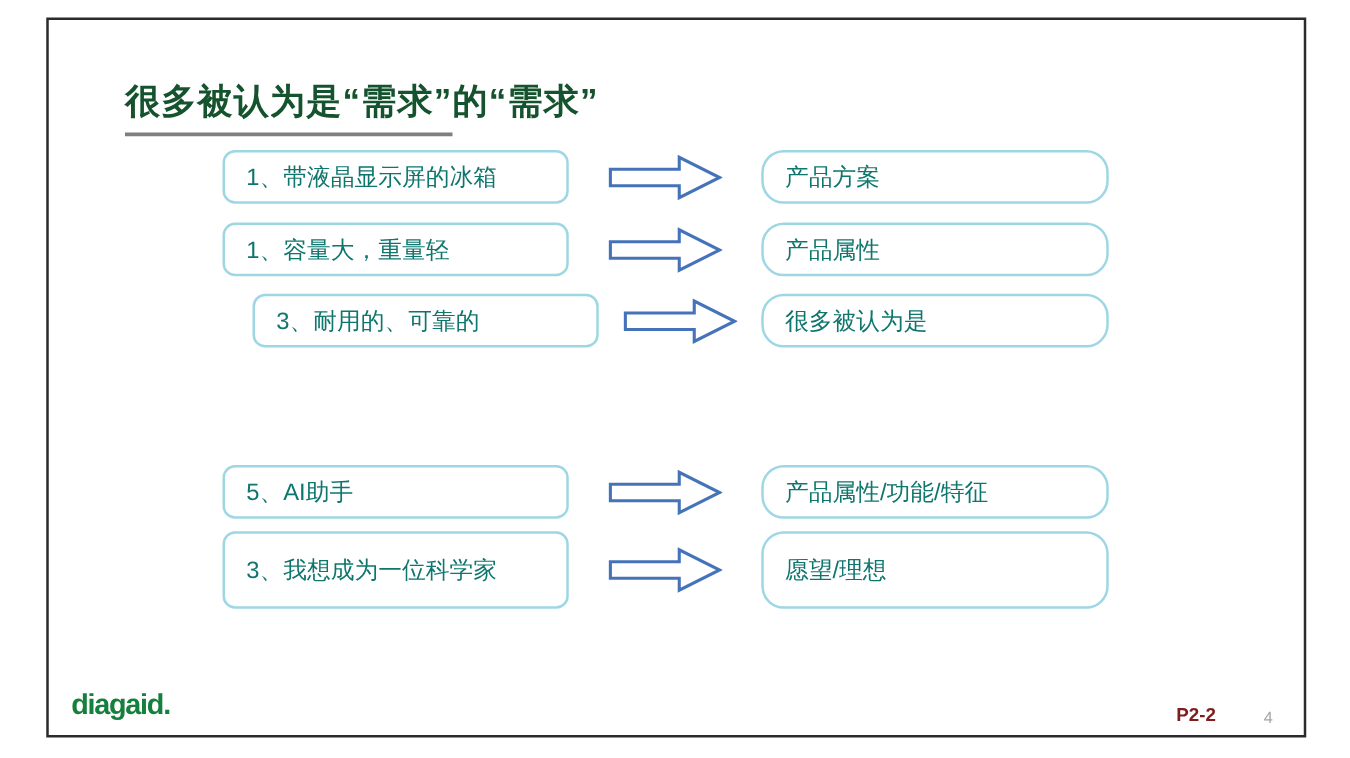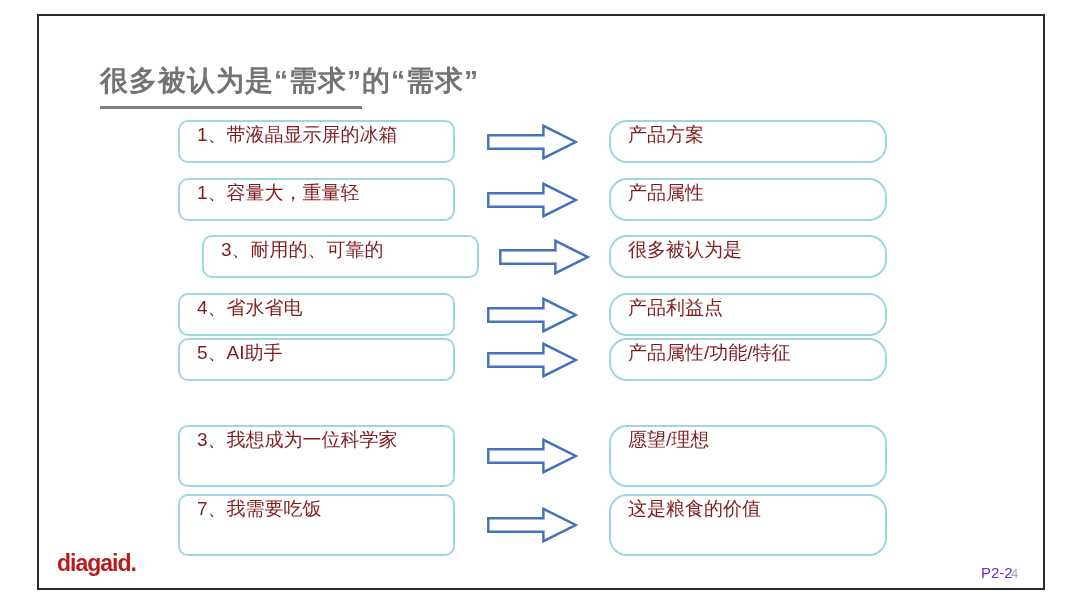--- a/index.html
+++ b/index.html
@@ -23,21 +23,21 @@
     background: #ffffff;
     border: 2px solid #2b2b2b;
   }
 
   .slide-title {
     position: absolute;
     left: 61px;
     top: 46px;
     font-size: 28px;
     font-weight: bold;
-    color: #737373;
+    color: #14532d;
     letter-spacing: 1px;
     white-space: nowrap;
   }
   .slide-title .underlined {
     display: inline-block;
     border-bottom: 3px solid #7f7f7f;
     padding-bottom: 6px;
   }
 
   .row {
@@ -45,62 +45,61 @@
     left: 139px;
     width: 709px;
     display: flex;
     align-items: center;
   }
   .row .box {
     border: 2px solid #9ed7e4;
     border-radius: 10px;
     background: #ffffff;
     display: flex;
-    align-items: flex-start;
+    align-items: center;
     padding-left: 17px;
     font-size: 19px;
-    color: #7f1d1d;
+    color: #0f766e;
     height: 100%;
   }
   .row .box.left  { flex: 0 0 277px; }
   .row .box.right { flex: 0 0 278px; border-radius: 18px; }
   .row .arrow-wrap {
     flex: 1 1 auto;
     display: flex;
     justify-content: center;
     align-items: center;
   }
   .row .arrow-wrap svg { display: block; }
 
   .r1 { top: 104px; height: 43px; }
   .r2 { top: 162px; height: 43px; }
   .r3 { top: 219px; height: 43px; padding-left: 24px; }
   .r4 { top: 277px; height: 43px; }
-  .r5 { top: 322px; height: 43px; }
+  .r5 { top: 356px; height: 43px; }
   .r6 { top: 409px; height: 62px; }
   .r7 { top: 478px; height: 62px; }
 
   .logo {
     position: absolute;
     left: 18px;
     top: 534px;
     font-size: 23px;
     font-weight: bold;
-    color: #b91c1c;
+    color: #15803d;
     letter-spacing: -1px;
   }
 
   .footer-code {
     position: absolute;
     left: 902px;
     top: 548px;
     font-size: 15px;
-    font-weight: 400;
-    color: #6d28d9;
-    margin-left: 40px;
+    font-weight: 700;
+    color: #7f1d1d;
   }
   .footer-page {
     position: absolute;
     left: 972px;
     top: 550px;
     font-size: 13px;
     color: #a6a6a6;
   }
 </style>
 </head>
@@ -148,33 +147,20 @@
       <div class="arrow-wrap">
         <svg width="92" height="38" viewBox="0 0 96 40">
             <polygon points="2,13 60,13 60,3 94,20 60,37 60,27 2,27" fill="#ffffff" stroke="#4573b9" stroke-width="2.6" stroke-linejoin="miter"></polygon>
           </svg>
       </div>
       <div class="box right">
           <span>很多被认为是</span>
         </div>
     </div>
 
-    <div class="row r4">
-      <div class="box left">
-          <span>4、省水省电</span>
-        </div>
-      <div class="arrow-wrap">
-        <svg width="92" height="38" viewBox="0 0 96 40">
-            <polygon points="2,13 60,13 60,3 94,20 60,37 60,27 2,27" fill="#ffffff" stroke="#4573b9" stroke-width="2.6" stroke-linejoin="miter"></polygon>
-          </svg>
-      </div>
-      <div class="box right">
-          <span>产品利益点</span>
-        </div>
-    </div>
 
     <div class="row r5">
       <div class="box left">
           <span>5、AI助手</span>
         </div>
       <div class="arrow-wrap">
         <svg width="92" height="38" viewBox="0 0 96 40">
             <polygon points="2,13 60,13 60,3 94,20 60,37 60,27 2,27" fill="#ffffff" stroke="#4573b9" stroke-width="2.6" stroke-linejoin="miter"></polygon>
           </svg>
       </div>
@@ -190,32 +176,19 @@
       <div class="arrow-wrap">
         <svg width="92" height="38" viewBox="0 0 96 40">
             <polygon points="2,13 60,13 60,3 94,20 60,37 60,27 2,27" fill="#ffffff" stroke="#4573b9" stroke-width="2.6" stroke-linejoin="miter"></polygon>
           </svg>
       </div>
       <div class="box right">
           <span>愿望/理想</span>
         </div>
     </div>
 
-    <div class="row r7">
-      <div class="box left">
-          <span>7、我需要吃饭</span>
-        </div>
-      <div class="arrow-wrap">
-        <svg width="92" height="38" viewBox="0 0 96 40">
-            <polygon points="2,13 60,13 60,3 94,20 60,37 60,27 2,27" fill="#ffffff" stroke="#4573b9" stroke-width="2.6" stroke-linejoin="miter"></polygon>
-          </svg>
-      </div>
-      <div class="box right">
-          <span>这是粮食的价值</span>
-        </div>
-    </div>
 
     <div class="logo">diagaid.</div>
     <div class="footer-code">P2-2</div>
     <div class="footer-page">4</div>
 
   </div>
 </div>
 
 </body></html>

